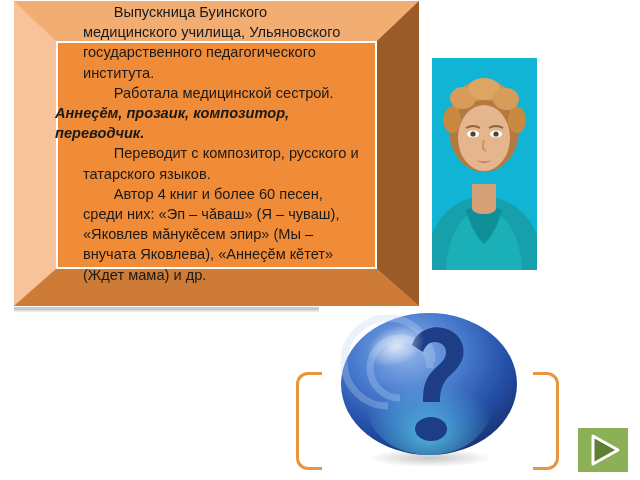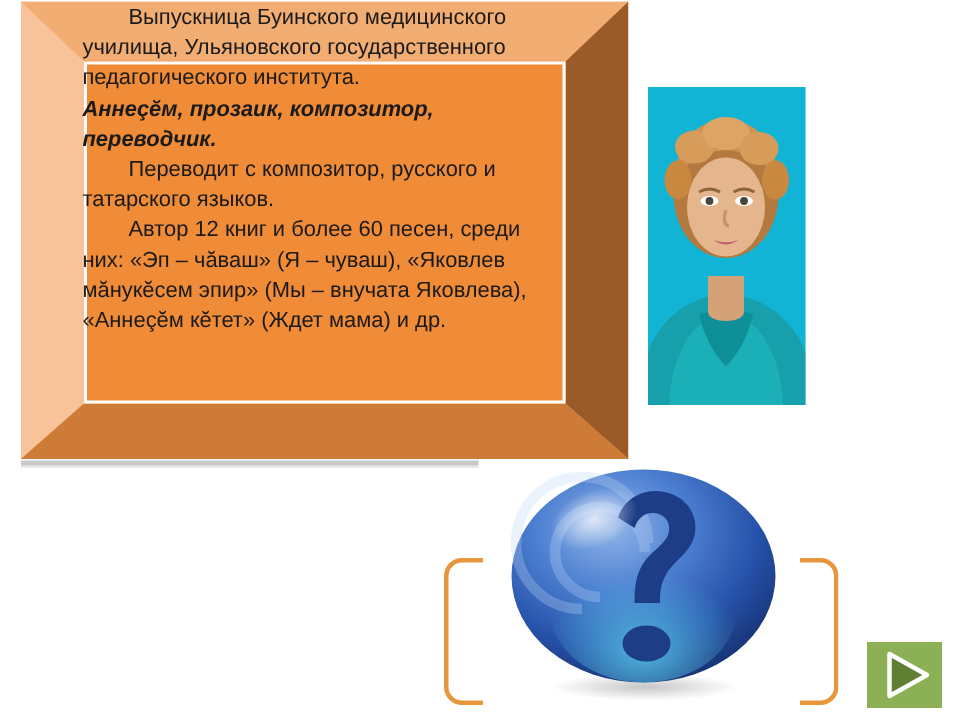--- a/index.html
+++ b/index.html
@@ -47,21 +47,21 @@
     box-sizing:border-box;
   }
 
   
   #body-text{
     position:absolute;left:55px;top:2px;width:310px;
     font-size:14.6px;line-height:1.385;color:#1a1a1a;
     z-index:5;
   }
   #body-text p{margin:0;}
-  #body-text p.ind{text-indent:2.1em;}
+  #body-text p.ind{text-indent:2.1em;margin-left:28px;}
   #body-text p.bold{font-weight:bold;font-style:italic;}
 
   
   #rule{
     position:absolute;left:14px;top:307px;width:305px;height:3px;
     background:#c9c9c9;border-bottom:1px solid #dedede;
   }
   #rule2{
     position:absolute;left:14px;top:311px;width:305px;height:1px;
     background:#ececec;
@@ -100,23 +100,24 @@
     <div class="bevel bev-top"></div>
     <div class="bevel bev-toptri"></div>
     <div class="bevel bev-left"></div>
     <div class="bevel bev-right"></div>
     <div class="bevel bev-bottom"></div>
     <div id="inner-panel"></div>
   </div>
 
   <div id="body-text">
     <p class="ind">Выпускница Буинского медицинского училища, Ульяновского государственного педагогического института.</p>
+    <p class="ind">Работала медицинской сестрой.</p>
     <p class="bold">Аннеçĕм, прозаик, композитор, переводчик.</p>
     <p class="ind">Переводит с композитор, русского и татарского языков.</p>
-    <p class="ind">Автор 12 книг и более 60 песен, среди них: «Эп – чăваш» (Я – чуваш), «Яковлев мăнукĕсем эпир» (Мы – внучата Яковлева), «Аннеçĕм кĕтет» (Ждет мама) и др.</p>
+    <p class="ind">Автор 4 книг и более 60 песен, среди них: «Эп – чăваш» (Я – чуваш), «Яковлев мăнукĕсем эпир» (Мы – внучата Яковлева), «Аннеçĕм кĕтет» (Ждет мама) и др.</p>
   </div>
 
   <div id="rule"></div>
   <div id="rule2"></div>
 
   <div id="photo">
     <svg width="105" height="212" viewBox="0 0 105 212">
       <rect x="0" y="0" width="105" height="212" fill="#11b4d4"></rect>
 
       <path d="M-6 212 C -6 164, 20 140, 52 138 C 84 140, 111 164, 111 212 Z" fill="#17a0ab"></path>

